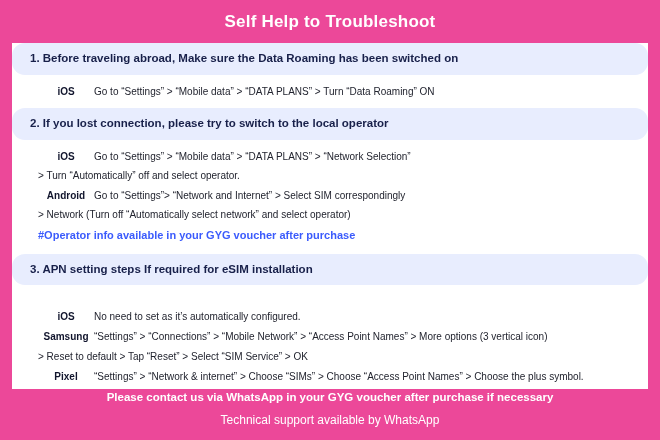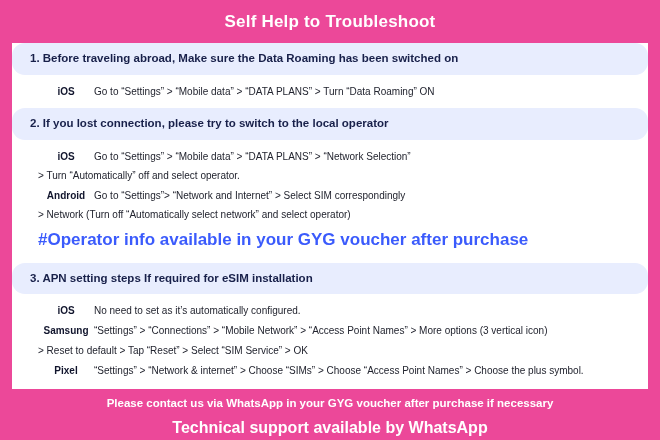--- a/index.html
+++ b/index.html
@@ -69,43 +69,43 @@
     color: #10142c;
     text-align: center;
   }
   .txt {
     color: #22242f;
     text-align: right;
   }
   .note {
     color: #3b5bfc;
     font-weight: bold;
-    font-size: 17px;
+    font-size: 11px;
     margin-top: 1px;
   }
   .sec1 .section-body { padding-top: 9px; padding-bottom: 9px; }
   .sec2 .section-body { padding-top: 9px; padding-bottom: 10px; }
-  .sec3 .section-body { padding-top: 9px; padding-bottom: 9px; line-height: 1.6; }
+  .sec3 .section-body { padding-top: 24px; padding-bottom: 9px; line-height: 1.6; }
   .footer {
     position: absolute;
     left: 0;
     right: 0;
-    bottom: 0;
+    bottom: 6px;
     height: 51px;
     color: #ffffff;
     text-align: center;
   }
   .footer .f1 {
     font-size: 11.5px;
     font-weight: bold;
     padding-top: 8px;
   }
   .footer .f2 {
-    font-size: 16px;
-    font-weight: bold;
+    font-size: 12px;
+    font-weight: normal;
     padding-top: 10px;
     text-align: center;
   }
   .ind {
     display: inline-block;
     min-width: 56px;
   }
 </style>
 </head>
 <body>

